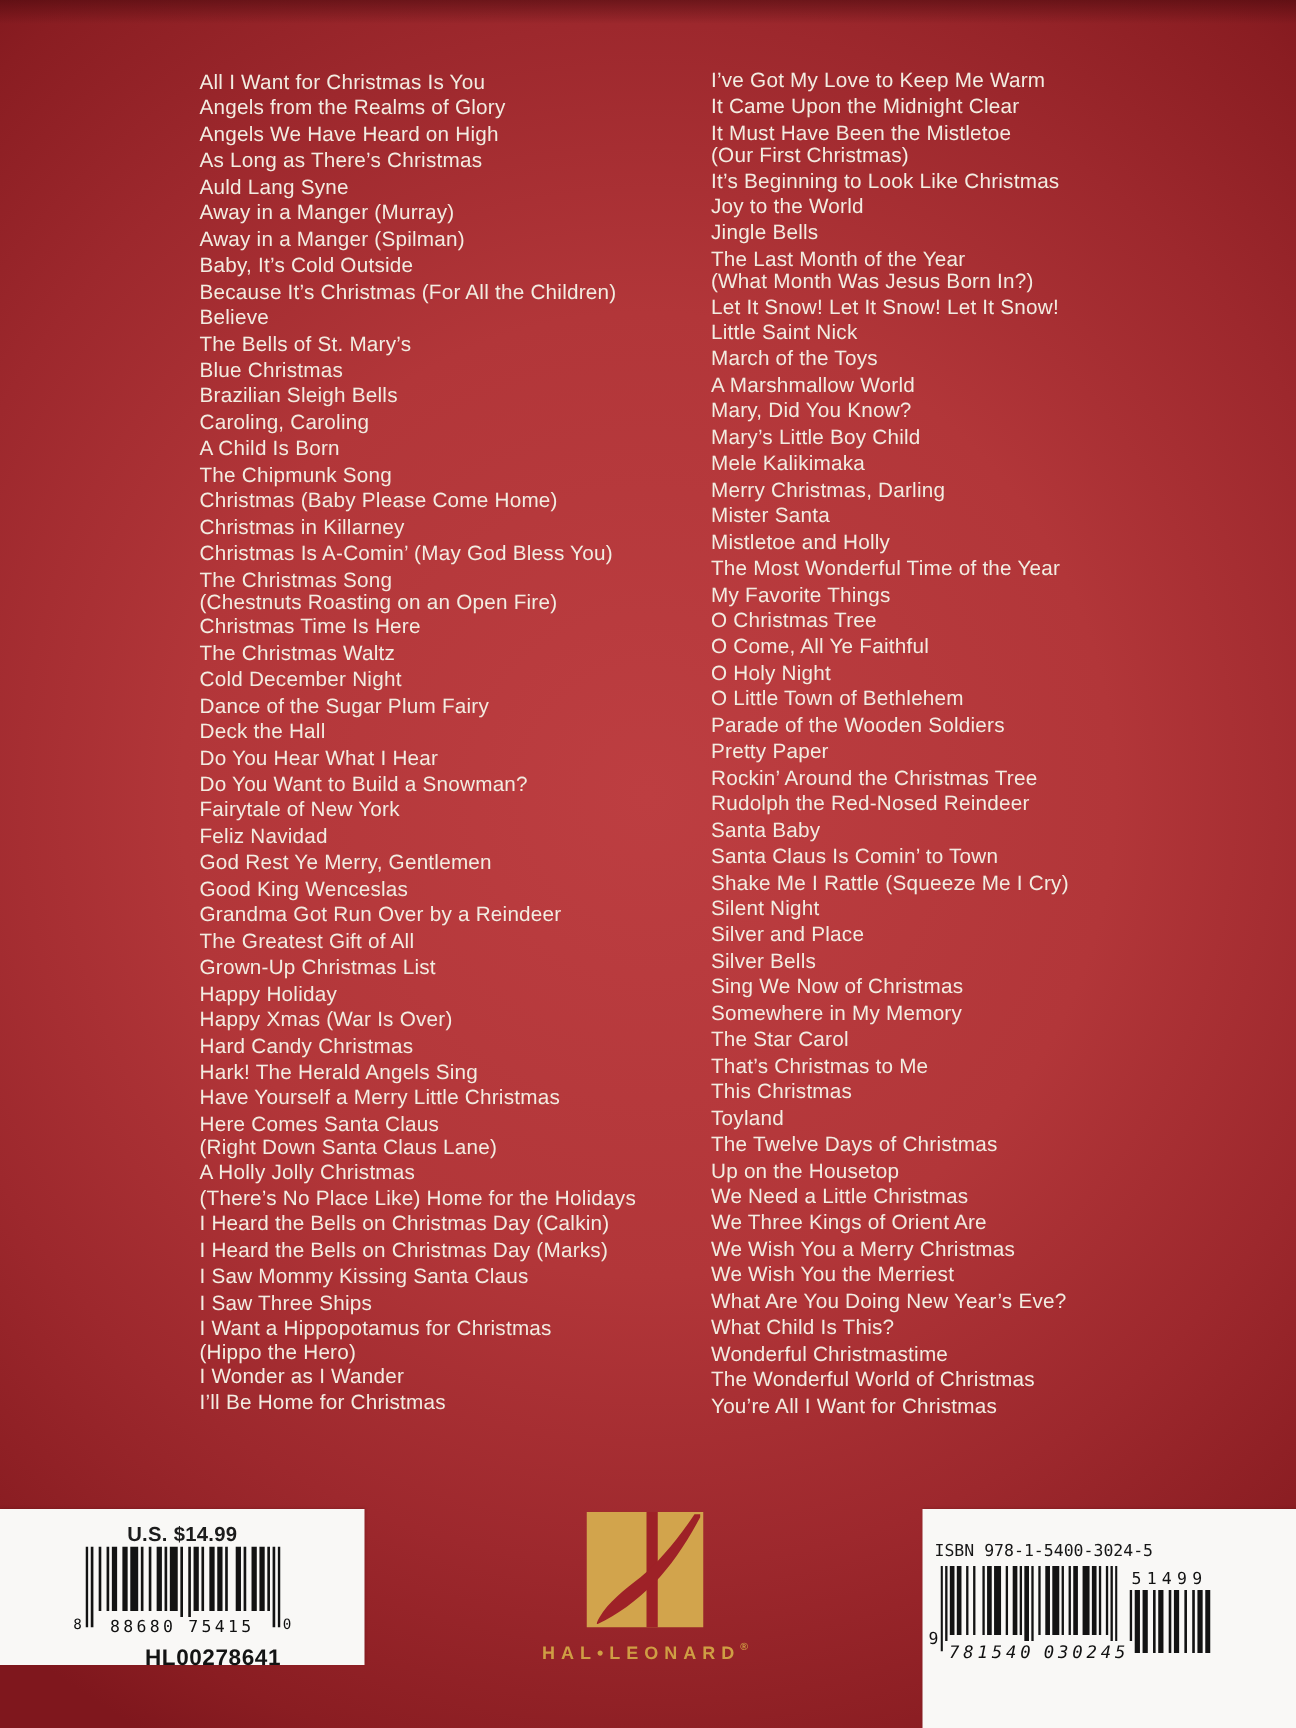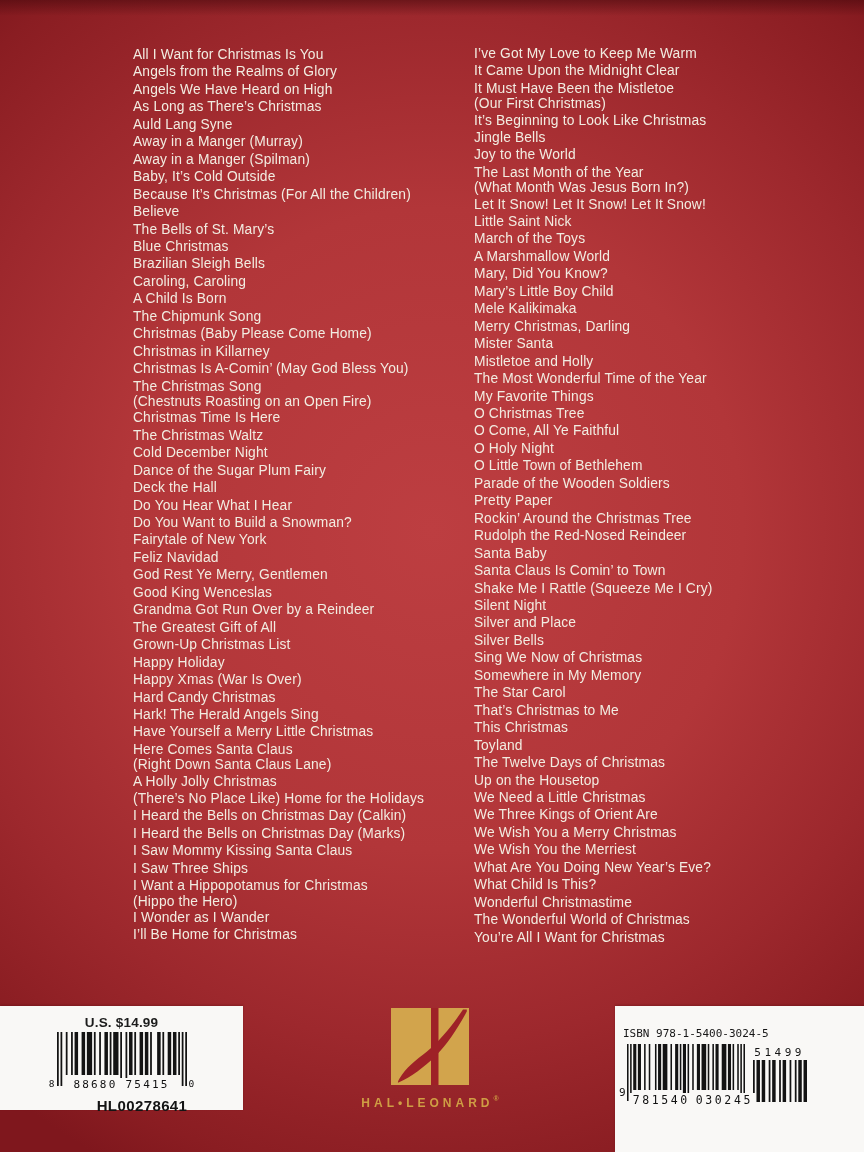--- a/index.html
+++ b/index.html
@@ -35,21 +35,21 @@
   .hl-logo{display:block;margin:0 auto;width:78px;height:77px;}
   .publisher-name{margin-top:10px;font-weight:bold;font-size:12px;letter-spacing:4px;color:#cf9e44;white-space:nowrap;}
   .reg{font-size:7px;vertical-align:6px;letter-spacing:0;}
   
   .panel-right{left:615px;top:1006px;width:264px;height:146px;text-align:left;}
   .isbn-label{margin:21px 0 4px 8px;font-family:"DejaVu Sans Mono",monospace;font-size:11px;color:#161616;white-space:nowrap;}
   .ean-row{display:flex;margin-left:4px;align-items:flex-start;}
   .ean-side{font-family:"DejaVu Sans Mono",monospace;font-size:11px;color:#111;margin:42px 1px 0 0;}
   .ean-main{position:relative;}
   .ean-digits{position:absolute;left:3px;right:3px;bottom:-2px;display:flex;justify-content:space-between;}
-  .ean-digits span{background:#f9f8f6;padding:0 3px;font-family:"DejaVu Sans Mono",monospace;font-size:11.5px;letter-spacing:2.6px;color:#111;}
+  .ean-digits span{background:#f9f8f6;padding:0 3px;font-family:"DejaVu Sans Mono",monospace;font-size:11.5px;letter-spacing:2.6px;color:#111;font-style:italic;}
   .supp{margin-left:8px;text-align:center;}
   .supp-digits{font-family:"DejaVu Sans Mono",monospace;font-size:11px;letter-spacing:3.5px;color:#131313;margin:2px 0 1px 0;white-space:nowrap;}
   svg.barcode rect{fill:#131313;}
 </style>
 </head>
 <body>
 
 <div class="page">
 
   <div class="song-col col-left">
@@ -105,22 +105,22 @@
       <div class="song cont">(Hippo the Hero)</div>
       <div class="song">I Wonder as I Wander</div>
       <div class="song">I’ll Be Home for Christmas</div>
     </div>
   <div class="song-col col-right">
       <div class="song">I’ve Got My Love to Keep Me Warm</div>
       <div class="song">It Came Upon the Midnight Clear</div>
       <div class="song">It Must Have Been the Mistletoe</div>
       <div class="song cont">(Our First Christmas)</div>
       <div class="song">It’s Beginning to Look Like Christmas</div>
+      <div class="song">Joy to the World</div>
       <div class="song">Jingle Bells</div>
-      <div class="song">Joy to the World</div>
       <div class="song">The Last Month of the Year</div>
       <div class="song cont">(What Month Was Jesus Born In?)</div>
       <div class="song">Let It Snow! Let It Snow! Let It Snow!</div>
       <div class="song">Little Saint Nick</div>
       <div class="song">March of the Toys</div>
       <div class="song">A Marshmallow World</div>
       <div class="song">Mary, Did You Know?</div>
       <div class="song">Mary’s Little Boy Child</div>
       <div class="song">Mele Kalikimaka</div>
       <div class="song">Merry Christmas, Darling</div>

